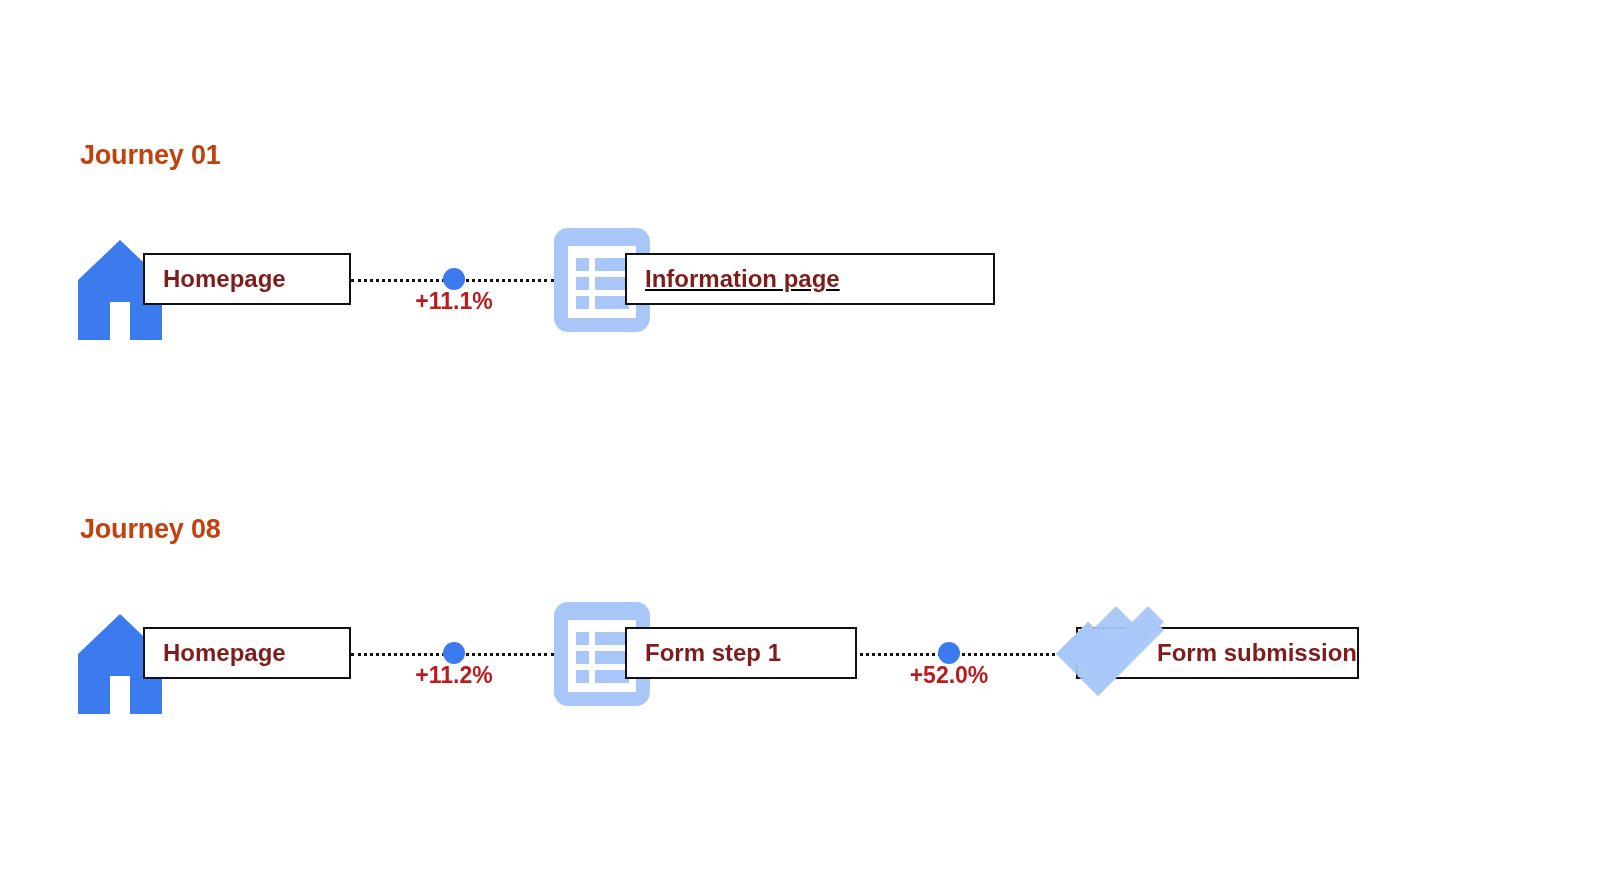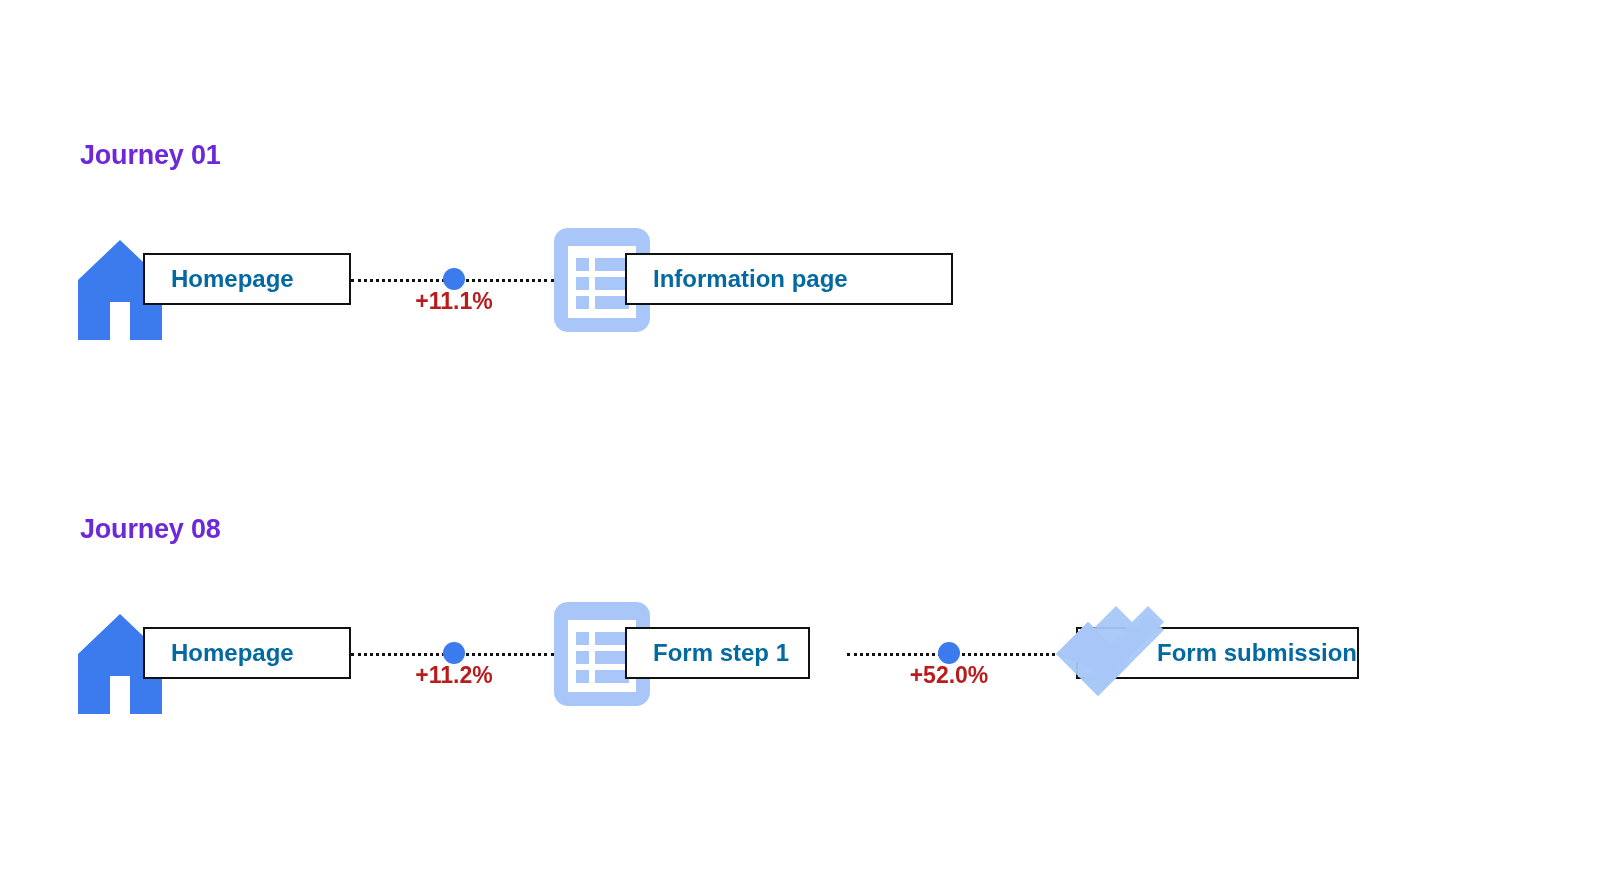--- a/index.html
+++ b/index.html
@@ -23,21 +23,21 @@
   }
   #journey-01 { top: 0px; }
   #journey-02 { top: 374px; }
 
   .journey-title {
     position: absolute;
     left: 80px;
     top: 140px;
     font-size: 27px;
     font-weight: bold;
-    color: #6d28d9;
+    color: #c2410c;
     letter-spacing: -0.2px;
     white-space: nowrap;
   }
 
   
   .flow {
     position: absolute;
     left: 0;
     top: 220px;
     width: 1601px;
@@ -91,22 +91,22 @@
     background: #ffffff;
     border: 2px solid #111111;
     box-sizing: border-box;
     display: flex;
     align-items: center;
     z-index: 3;
   }
   .node-label {
     font-size: 24px;
     font-weight: bold;
-    color: #0369a1;
-    padding-left: 26px;
+    color: #7f1d1d;
+    padding-left: 18px;
     white-space: nowrap;
     line-height: 1;
   }
 
   
   .node-icon {
     position: absolute;
     z-index: 1;
   }
   .icon-check-fg { z-index: 4; }
@@ -146,21 +146,21 @@
           <rect x="0" y="0" width="96" height="104" rx="14" fill="#a8c7f8"></rect>
           <rect x="14" y="18" width="68" height="72" fill="#ffffff"></rect>
           <rect x="22" y="30" width="13" height="13" fill="#a8c7f8"></rect>
           <rect x="41" y="30" width="34" height="13" fill="#a8c7f8"></rect>
           <rect x="22" y="49" width="13" height="13" fill="#a8c7f8"></rect>
           <rect x="41" y="49" width="34" height="13" fill="#a8c7f8"></rect>
           <rect x="22" y="68" width="13" height="13" fill="#a8c7f8"></rect>
           <rect x="41" y="68" width="34" height="13" fill="#a8c7f8"></rect>
         </svg>
       </span>
-      <div class="node-box" style="left:625px; width:328px;">
+      <div class="node-box" style="left:625px; width:370px;text-decoration:underline;">
         <span class="node-label">Information page</span>
       </div>
     </div>
 
   </div>
 </section>
 
 <section class="journey" id="journey-02">
 
   <div class="journey-title">Journey 08</div>
@@ -192,21 +192,21 @@
           <rect x="0" y="0" width="96" height="104" rx="14" fill="#a8c7f8"></rect>
           <rect x="14" y="18" width="68" height="72" fill="#ffffff"></rect>
           <rect x="22" y="30" width="13" height="13" fill="#a8c7f8"></rect>
           <rect x="41" y="30" width="34" height="13" fill="#a8c7f8"></rect>
           <rect x="22" y="49" width="13" height="13" fill="#a8c7f8"></rect>
           <rect x="41" y="49" width="34" height="13" fill="#a8c7f8"></rect>
           <rect x="22" y="68" width="13" height="13" fill="#a8c7f8"></rect>
           <rect x="41" y="68" width="34" height="13" fill="#a8c7f8"></rect>
         </svg>
       </span>
-      <div class="node-box" style="left:625px; width:185px;align-items:center;">
+      <div class="node-box" style="left:625px; width:232px;align-items:center;">
         <span class="node-label">Form step 1</span>
       </div>
     </div>
 
     <div class="transition" style="left:938px;">
       <span class="transition-dot"></span>
       <span class="transition-pct">+52.0%</span>
     </div>
 
     <div class="node" style="left:0;">

